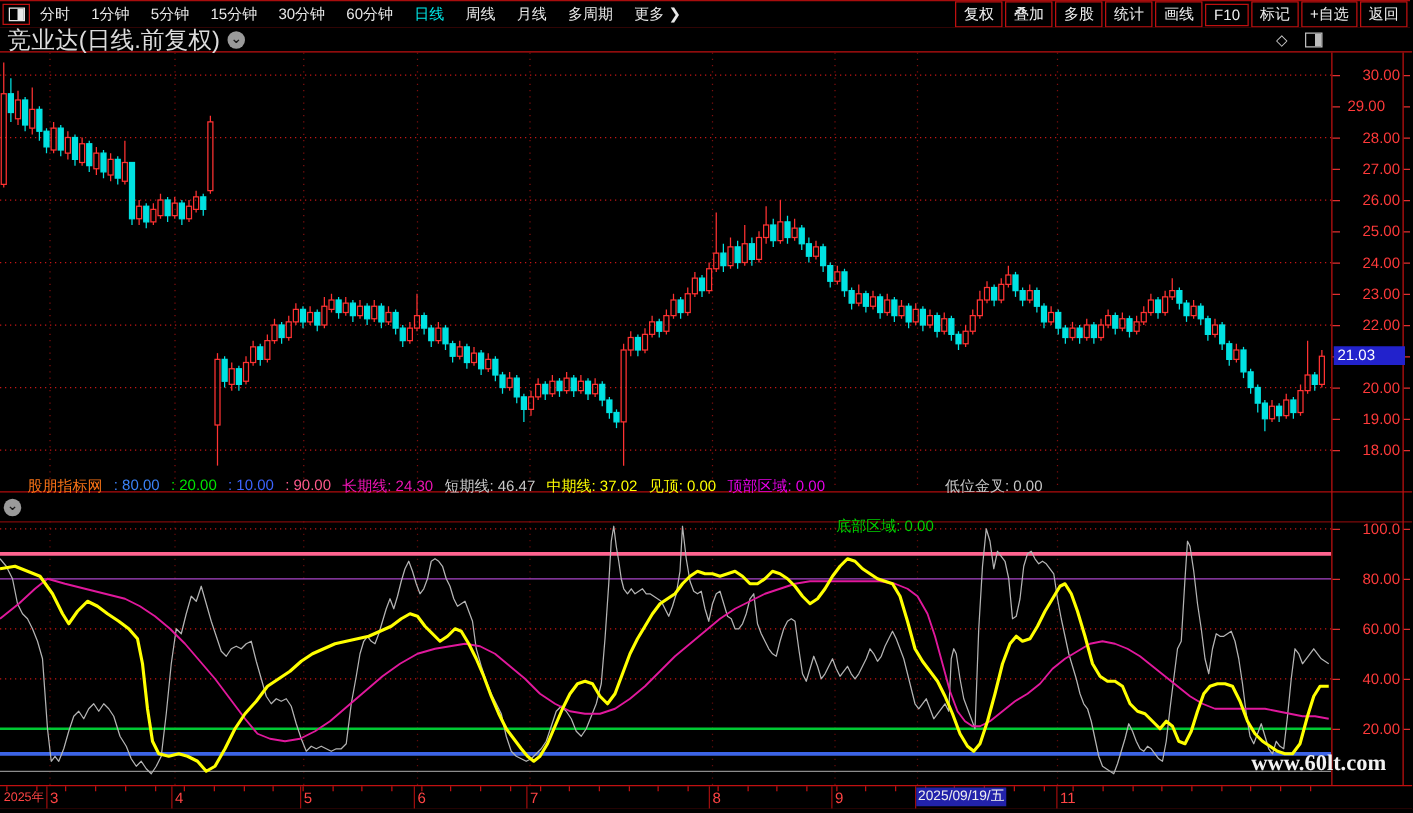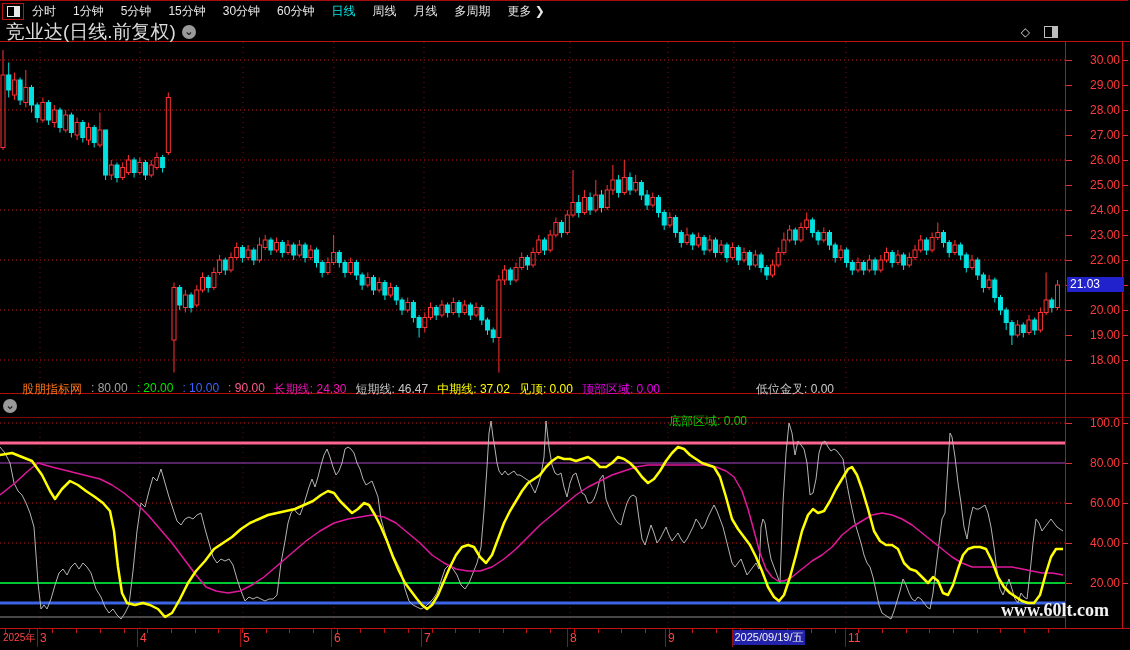--- a/index.html
+++ b/index.html
@@ -73,20 +73,31 @@
         <span class="mitem">1分钟</span>
         <span class="mitem">5分钟</span>
         <span class="mitem">15分钟</span>
         <span class="mitem">30分钟</span>
         <span class="mitem">60分钟</span>
         <span class="mitem active">日线</span>
         <span class="mitem">周线</span>
         <span class="mitem">月线</span>
         <span class="mitem">多周期</span>
         <span class="mitem">更多 ❯</span>
+      </nav>
+    <nav id="menu-right">
+        <span class="rbox">复权</span>
+        <span class="rbox">叠加</span>
+        <span class="rbox">多股</span>
+        <span class="rbox">统计</span>
+        <span class="rbox">画线</span>
+        <span class="rbox">F10</span>
+        <span class="rbox">标记</span>
+        <span class="rbox">+自选</span>
+        <span class="rbox">返回</span>
       </nav>
   </div>
 
   <div class="titlebar">
     <span class="page-title">竞业达(日线.前复权)</span>
     <span class="circle-chev">⌄</span>
     <span class="title-icons">
       <span class="diamond-ic">◇</span>
       <span class="split-ic"></span>
     </span>
@@ -668,21 +679,21 @@
         <line x1="1057.5" y1="238.00000000000003" x2="1057.5" y2="243" stroke="#ff3232" stroke-width="1"></line>
         <line x1="1057.5" y1="265.5" x2="1057.5" y2="268" stroke="#ff3232" stroke-width="1"></line>
         <rect x="1055.5" y="243" width="4" height="22.5" fill="none" stroke="#ff3232" stroke-width="1"></rect>
       </svg>
   </div>
 
   <div class="ind-header">
     <span class="circle-chev" style="margin-left:3px">⌄</span>
     <span id="ind-segs" style="display:flex;margin-left:5px;">
         <span class="seg" style="color: #f97316;">股朋指标网</span>
-        <span class="seg" style="color: #a3a3a3;">: 80.00</span>
+        <span class="seg" style="color: #3b82f6;">: 80.00</span>
         <span class="seg" style="color: rgb(0, 230, 0);">: 20.00</span>
         <span class="seg" style="color: rgb(60, 100, 255);">: 10.00</span>
         <span class="seg" style="color: rgb(255, 90, 140);">: 90.00</span>
         <span class="seg" style="color: rgb(238, 20, 180);">长期线: 24.30</span>
         <span class="seg" style="color: rgb(200, 200, 200);">短期线: 46.47</span>
         <span class="seg" style="color: rgb(255, 255, 0);">中期线: 37.02</span>
         <span class="seg" style="color: rgb(255, 255, 0);">见顶: 0.00</span>
         <span class="seg" style="color: rgb(232, 0, 232);">顶部区域: 0.00</span>
         <span class="seg" style="color: rgb(0, 210, 0); margin-top: 32px;">底部区域: 0.00</span>
         <span class="seg" style="color: rgb(200, 200, 200);">低位金叉: 0.00</span>
@@ -713,21 +724,21 @@
         <polyline points="0,38.0 12,36.0 22,40.0 32,44.0 42,58.0 50,74.0 55,82.0 62,72.0 70,64.0 78,68.0 86,74.0 95,80.0 103,86.0 110,94.0 114,114.0 118,150.0 122,176.0 127,186.0 135,188.0 143,186.0 150,188.0 158,192.0 165,200.0 172,196.0 180,182.0 188,166.0 196,154.0 205,144.0 214,132.0 223,126.0 232,120.0 241,112.0 250,106.0 259,102.0 268,98.0 277,96.0 286,94.0 295,92.0 304,88.0 313,84.0 321,78.0 328,74.0 334,76.0 340,84.0 346,90.0 352,96.0 358,92.0 364,86.0 369,88.0 375,98.0 381,110.0 387,124.0 393,140.0 399,154.0 405,166.0 411,174.0 417,182.0 422,188.0 427,192.0 432,188.0 438,178.0 444,164.0 450,150.0 456,138.0 462,130.0 468,128.0 474,130.0 480,140.0 486,146.0 492,138.0 498,122.0 504,106.0 510,94.0 516,84.0 522,74.0 528,66.0 534,62.0 540,58.0 546,50.0 552,44.0 558,40.0 564,42.0 570,42.0 576,44.0 582,42.0 588,40.0 594,44.0 600,50.0 606,50.0 612,46.0 618,40.0 624,42.0 630,46.0 636,52.0 642,60.0 648,66.0 654,62.0 660,54.0 666,44.0 672,36.0 678,30.0 684,32.0 690,38.0 696,42.0 702,46.0 708,48.0 714,50.0 720,60.0 726,80.0 732,102.0 738,112.0 744,120.0 750,128.0 756,140.0 762,154.0 768,170.0 774,180.0 779,184.0 784,178.0 790,160.0 796,138.0 802,114.0 808,98.0 813,92.0 818,96.0 824,94.0 830,84.0 836,72.0 842,62.0 848,52.0 852,50.0 857,58.0 862,72.0 868,92.0 874,114.0 880,124.0 886,128.0 892,128.0 898,132.0 904,146.0 910,152.0 916,154.0 922,160.0 928,166.0 933,160.0 938,164.0 943,176.0 948,178.0 953,168.0 958,152.0 963,138.0 968,132.0 974,130.0 980,130.0 986,132.0 992,144.0 998,160.0 1004,170.0 1010,176.0 1016,180.0 1022,184.0 1028,186.0 1034,186.0 1040,178.0 1046,156.0 1051,140.0 1056,132.0 1063,132.0" fill="none" stroke="#ffff00" stroke-width="2.5" stroke-linejoin="round"></polyline>
       </svg>
   </div>
 
   <div class="axis-col">
     <div class="axis-inner-line"></div>
     <div id="axis-labels">
         <div class="axlabel" style="top: 11px;">30.00</div>
         <div class="tickL" style="top: 18px;"></div>
         <div class="tickR" style="top: 18px;"></div>
-        <div class="axlabel" style="top: 36px;">29.00</div>
+        <div class="axlabel" style="top: 36px; text-align: center;">29.00</div>
         <div class="tickL" style="top: 43px;"></div>
         <div class="tickR" style="top: 43px;"></div>
         <div class="axlabel" style="top: 61px;">28.00</div>
         <div class="tickL" style="top: 68px;"></div>
         <div class="tickR" style="top: 68px;"></div>
         <div class="axlabel" style="top: 86px;">27.00</div>
         <div class="tickL" style="top: 93px;"></div>
         <div class="tickR" style="top: 93px;"></div>
         <div class="axlabel" style="top: 111px;">26.00</div>
         <div class="tickL" style="top: 118px;"></div>

